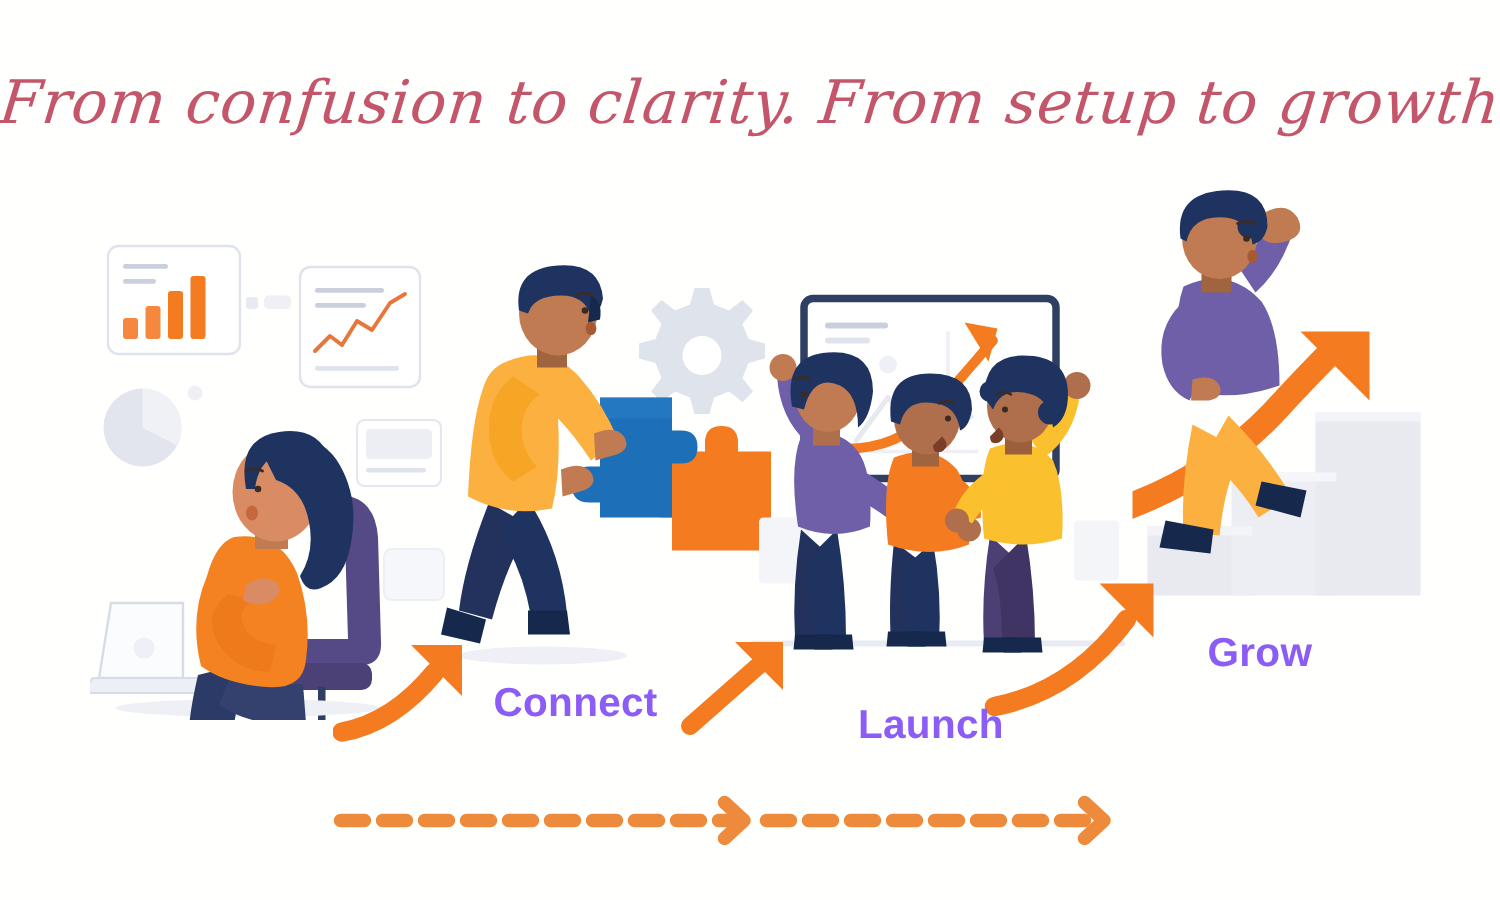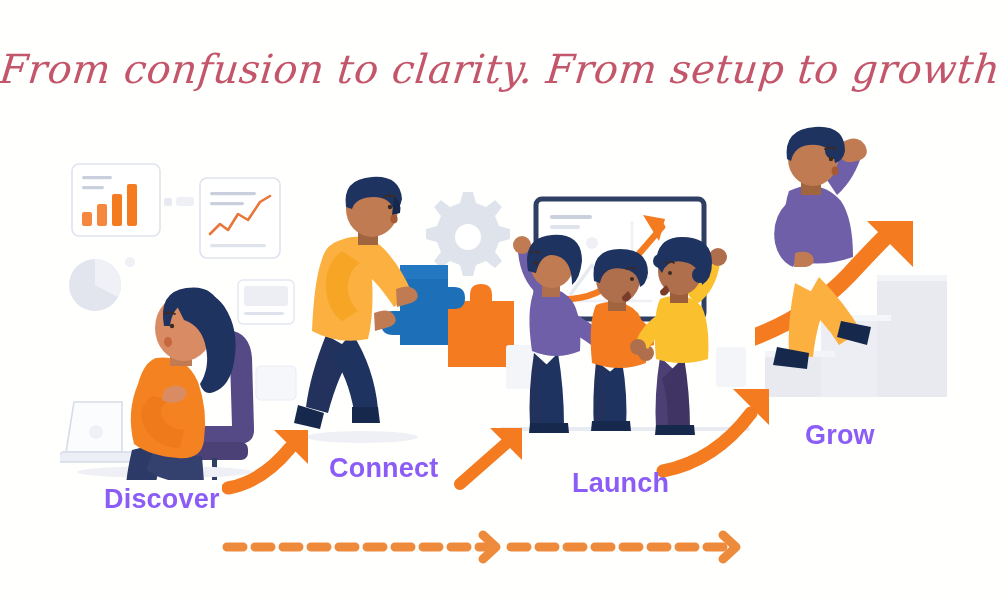--- a/index.html
+++ b/index.html
@@ -361,18 +361,17 @@
 
   <div class="deco" id="dashed-track">
     <svg width="540" height="40" viewBox="0 0 540 40">
       <path d="M12 22 L270 22" fill="none" stroke="#ed8a3c" stroke-width="9" stroke-linecap="round" stroke-dasharray="16 12"></path>
       <path d="M268 10 l13 12 -13 12" fill="none" stroke="#ed8a3c" stroke-width="9" stroke-linecap="round" stroke-linejoin="round"></path>
       <path d="M296 22 L508 22" fill="none" stroke="#ed8a3c" stroke-width="9" stroke-linecap="round" stroke-dasharray="16 12"></path>
       <path d="M508 10 l13 12 -13 12" fill="none" stroke="#ed8a3c" stroke-width="9" stroke-linecap="round" stroke-linejoin="round"></path>
     </svg>
   </div>
 
-  <div class="stage-label" id="label-discover">Discover</div>
   <div class="stage-label" id="label-connect">Connect</div>
   <div class="stage-label" id="label-launch">Launch</div>
   <div class="stage-label" id="label-grow">Grow</div>
 
 </div>
 
 </body></html>

